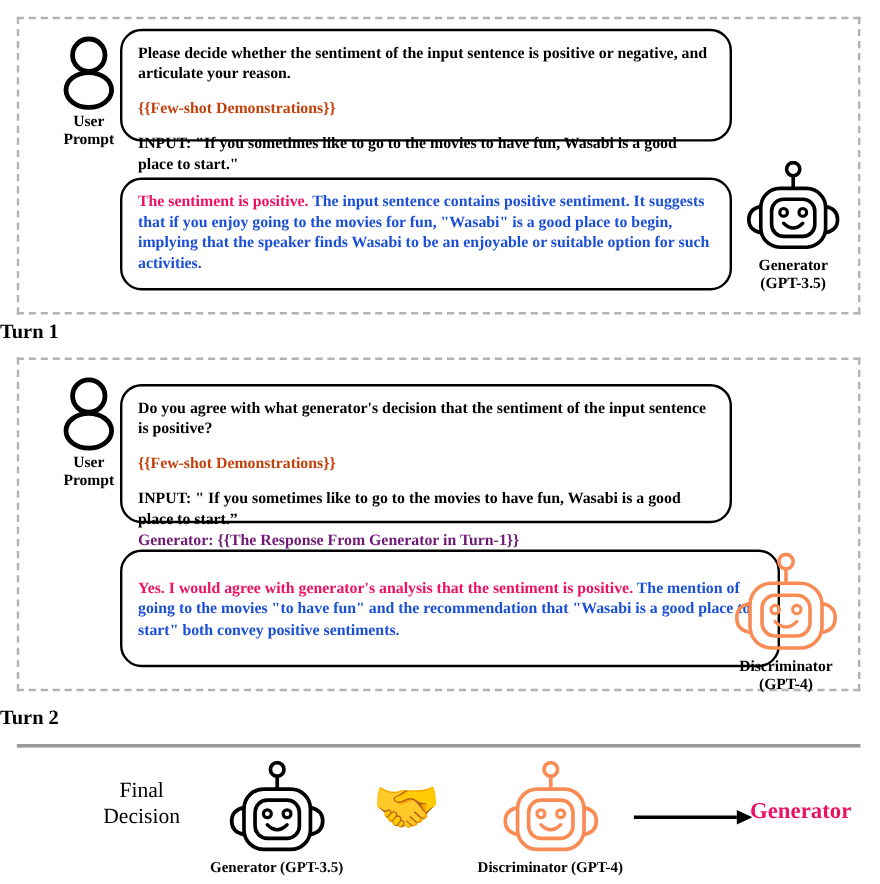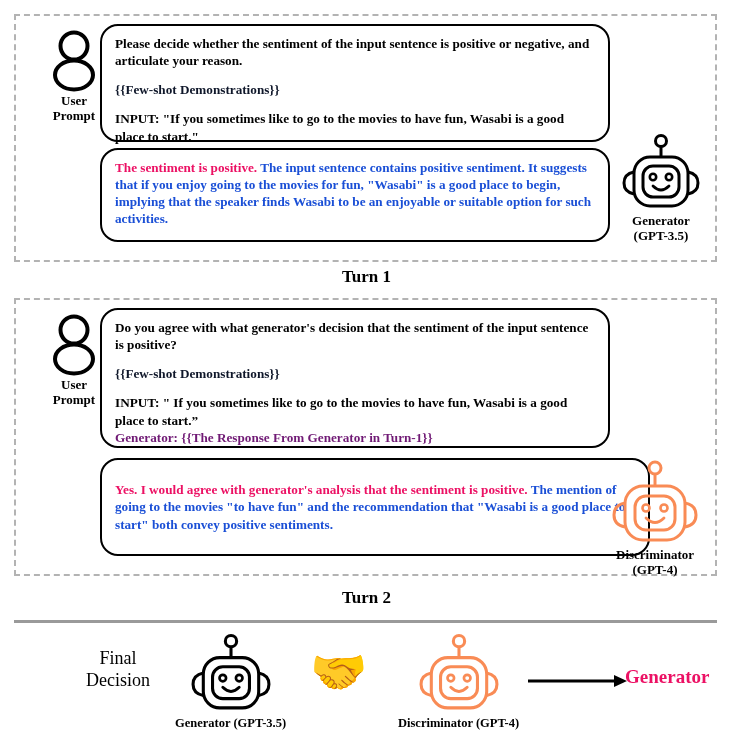--- a/index.html
+++ b/index.html
@@ -51,30 +51,30 @@
     background: #ffffff;
     padding: 9px 12px 9px 13px;
     font-size: 13.2px;
     font-weight: bold;
     line-height: 1.30;
   }
   .bubble p { margin: 0; }
   .bubble .spacer { height: 12px; }
 
   .t-black   { color: #000000; }
-  .t-purple  { color: #0f172a; }
+  .t-purple  { color: #c2410c; }
   .t-pink    { color: #ec1164; }
   .t-blue    { color: #1a4fd6; }
   .t-olive   { color: #701a75; font-family: Liberation Serif, serif; }
 
   .turn-caption {
     position: absolute;
     width: 733px;
     left: 0;
-    text-align: center;
+    text-align: left;
     font-weight: bold;
     font-size: 17px;
     color: #000000;
   }
   #turn1-caption { top: 267px; }
   #turn2-caption { top: 588px; }
 
   .divider {
     position: absolute;
     left: 14px;
@@ -149,21 +149,21 @@
     <span>
       <svg width="48" height="62" viewBox="0 0 48 62">
         <circle cx="24" cy="16" r="13.5" fill="none" stroke="#000" stroke-width="4"></circle>
         <ellipse cx="24" cy="45" rx="19" ry="14.5" fill="none" stroke="#000" stroke-width="4"></ellipse>
       </svg>
     </span>
     <span class="actor-label">User
 Prompt</span>
   </div>
 
-  <div class="bubble" id="t1-prompt" style="left:84px; top:8px; width:510px; height:118px;">
+  <div class="bubble" id="t1-prompt" style="left:84px; top:8px; width:510px; height:94px;">
     <p class="t-black">Please decide whether the sentiment of the input sentence is positive or negative, and articulate your reason.</p>
     <div class="spacer"></div>
     <p class="t-purple">{{Few-shot Demonstrations}}</p>
     <div class="spacer"></div>
     <p class="t-black">INPUT: "If you sometimes like to go to the movies to have fun, Wasabi is a good place to start."</p>
   </div>
 
   <div class="bubble" id="t1-response" style="left:84px; top:132px; width:510px; height:94px;">
     <p>
       <span class="t-pink">The sentiment is positive.</span>
@@ -198,21 +198,21 @@
     <span>
       <svg width="48" height="62" viewBox="0 0 48 62">
         <circle cx="24" cy="16" r="13.5" fill="none" stroke="#000" stroke-width="4"></circle>
         <ellipse cx="24" cy="45" rx="19" ry="14.5" fill="none" stroke="#000" stroke-width="4"></ellipse>
       </svg>
     </span>
     <span class="actor-label">User
 Prompt</span>
   </div>
 
-  <div class="bubble" id="t2-prompt" style="left:84px; top:8px; width:510px; height:140px;">
+  <div class="bubble" id="t2-prompt" style="left:84px; top:20px; width:510px; height:116px;">
     <p class="t-black">Do you agree with what generator's decision that the sentiment of the input sentence is positive?</p>
     <div class="spacer"></div>
     <p class="t-purple">{{Few-shot Demonstrations}}</p>
     <div class="spacer"></div>
     <p class="t-black">INPUT: " If you sometimes like to go to the movies to have fun, Wasabi is a good place to start.”</p>
     <p class="t-olive">Generator: {{The Response From Generator in Turn-1}}</p>
   </div>
 
   <div class="bubble" id="t2-response" style="left:84px; top:158px; width:550px; height:98px; display:flex; align-items:center;">
     <p>

